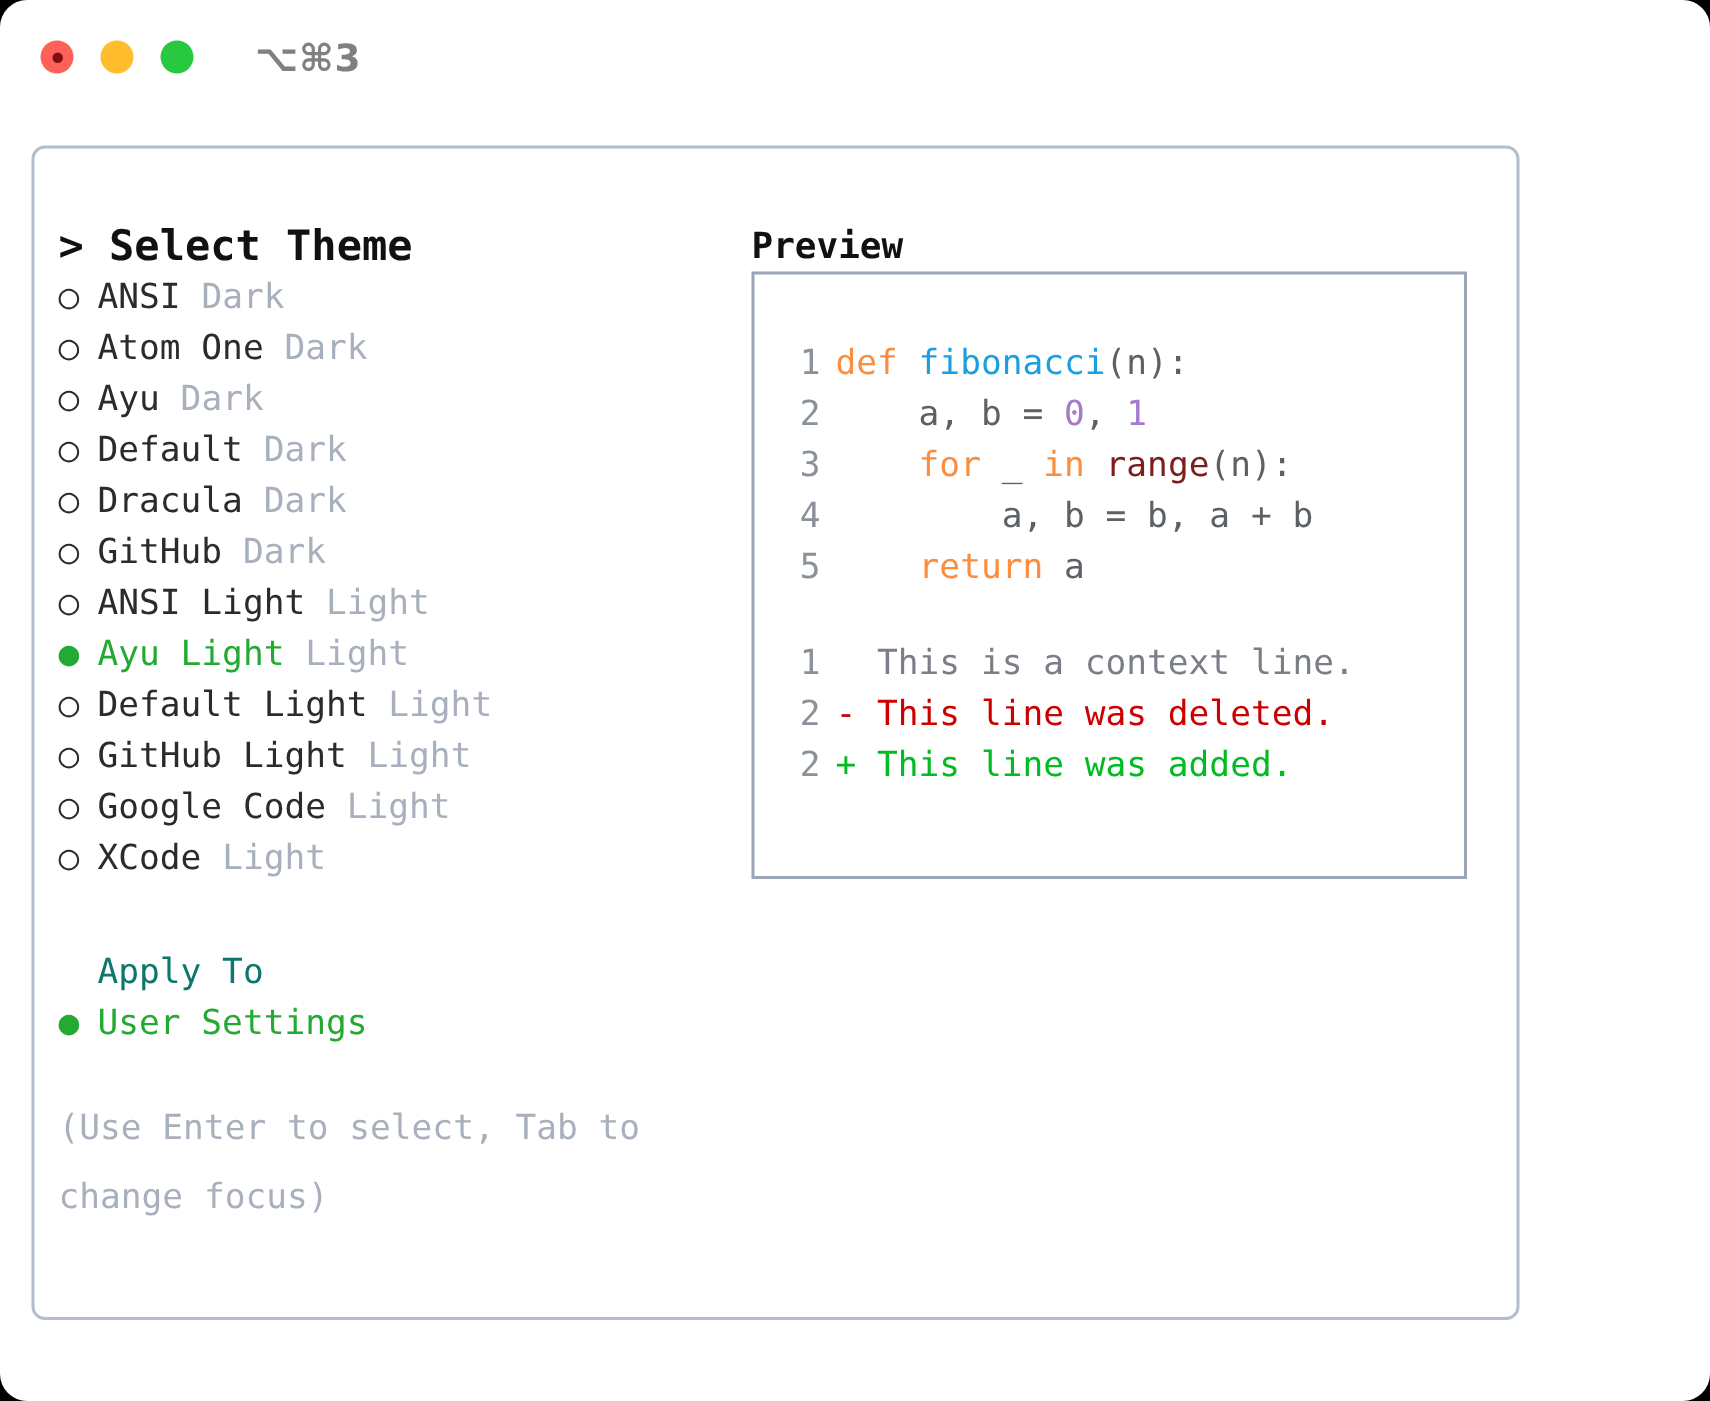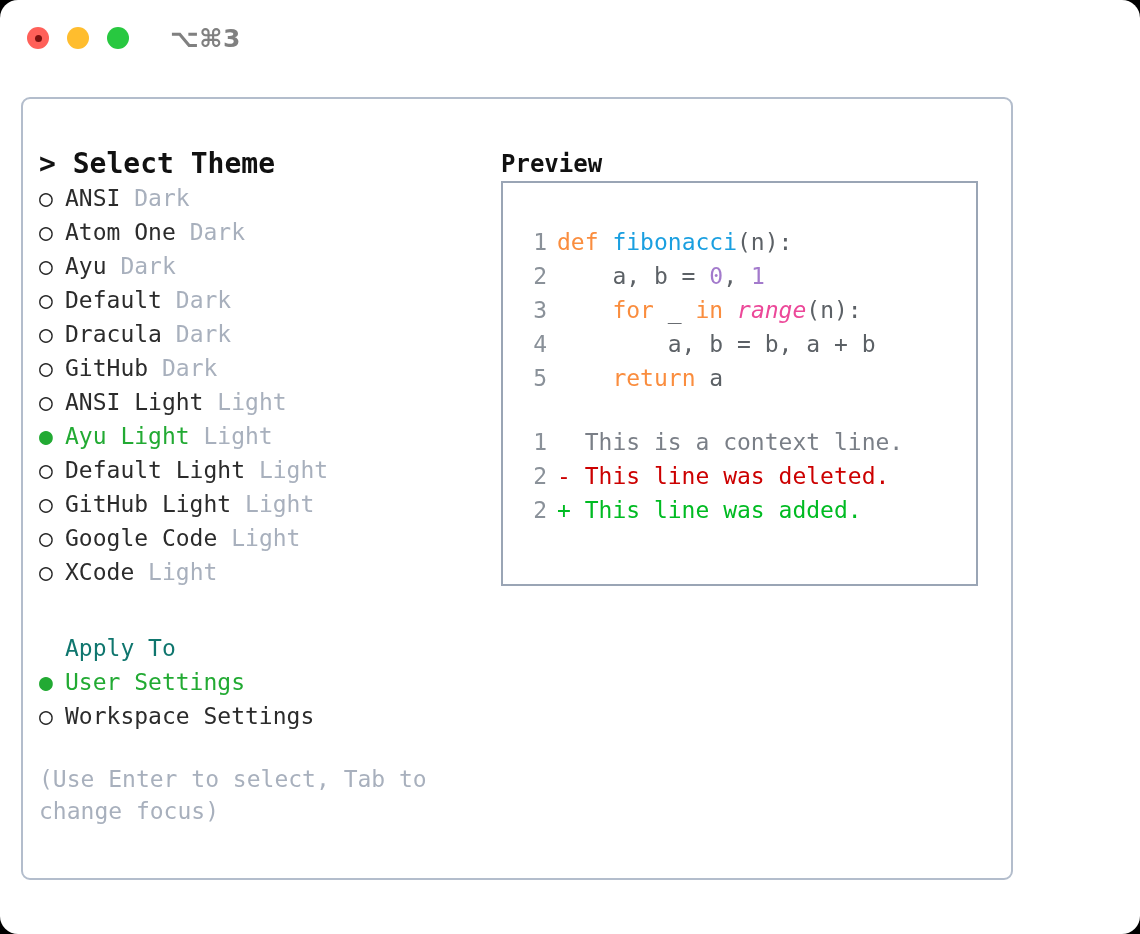--- a/index.html
+++ b/index.html
@@ -131,21 +131,21 @@
     color: #0f766e;
     white-space: pre;
     padding-left: 26px;
   }
 
   .spacer-lg { height: 42px; }
   .spacer-md { height: 30px; }
 
   .hint {
     font-size: 23px;
-    line-height: 32px;
+    line-height: 46px;
     color: #a8b0bd;
     width: 400px;
   }
 
   
   .right-col {
     position: absolute;
     left: 478px;
     top: 48px;
     width: 500px;
@@ -183,21 +183,21 @@
     width: 32px;
     text-align: right;
     color: #8a9199;
     margin-right: 10px;
   }
   .tok-kw   { color: #fa8d3e; }
   .tok-fn   { color: #1a9fe0; }
   .tok-id   { color: #5c6166; }
   .tok-punc { color: #5c6166; }
   .tok-num  { color: #a37acc; }
-  .tok-bi   { color: #ec4899; font-style: italic; }
+  .tok-bi   { color: #7f1d1d; }
   .tok-ctx  { color: #7a7f87; }
   .tok-del  { color: #cc0000; }
   .tok-add  { color: #00bb22; }
   .gap-line { height: 30px; }
 </style>
 </head>
 <body>
 
 <div class="window">
 
@@ -231,21 +231,20 @@
             <div class="opt-row"><span class="marker">○</span><span class="opt-label">Google Code</span> <span class="opt-suffix">Light</span></div>
             <div class="opt-row"><span class="marker">○</span><span class="opt-label">XCode</span> <span class="opt-suffix">Light</span></div>
           </div>
 
         <div class="spacer-lg"></div>
 
         <div class="apply-header">Apply To</div>
 
         <div id="apply-list">
             <div class="opt-row selected"><span class="marker">●</span><span class="opt-label">User Settings</span></div>
-            <div class="opt-row"><span class="marker">○</span><span class="opt-label">Workspace Settings</span></div>
           </div>
 
         <div class="spacer-md"></div>
 
         <div class="hint">(Use Enter to select, Tab to change focus)</div>
       </div>
 
       <div class="right-col">
         <div class="preview-title">Preview</div>
 

